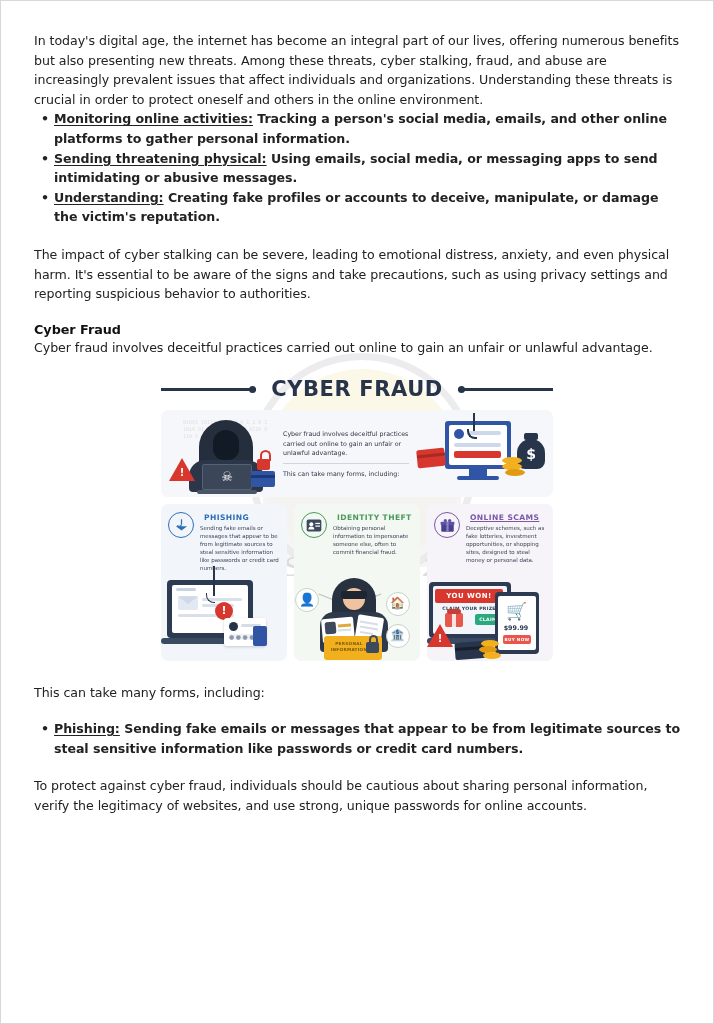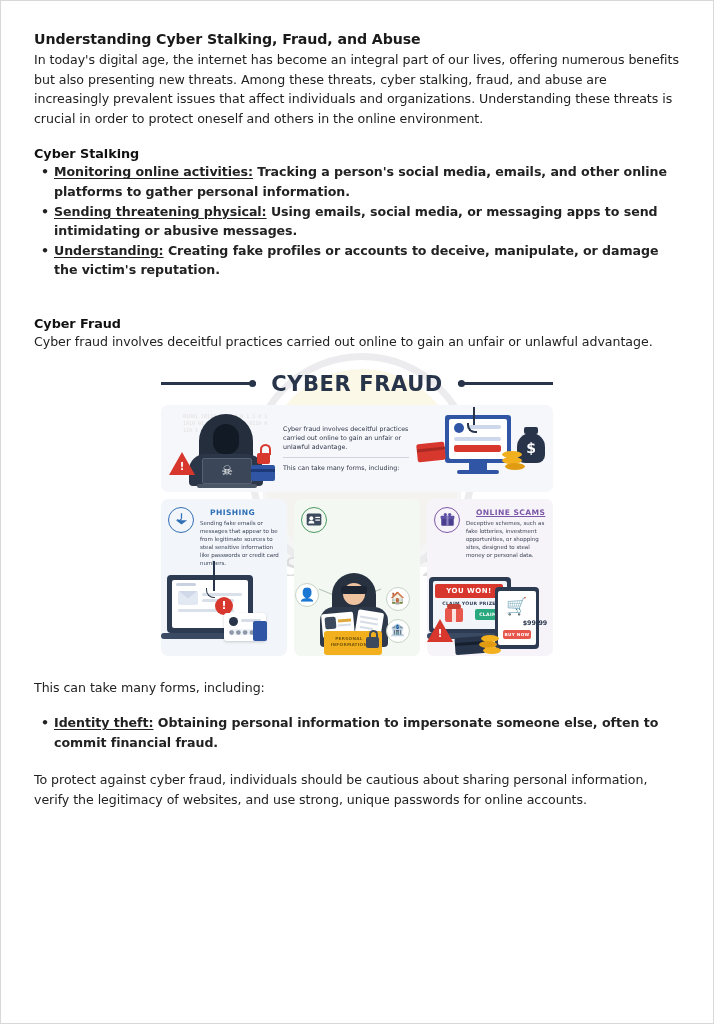--- a/index.html
+++ b/index.html
@@ -235,21 +235,21 @@
     flex-shrink: 0;
     background: transparent;
   }
   .phishing .ig-badge { color: #2f6fb5; }
   .identity .ig-badge { color: #4a9a5e; }
   .scams .ig-badge    { color: #7b58a8; }
   .ig-card-title {
     font-size: 7.6px;
     font-weight: bold;
     letter-spacing: 0.4px;
-    margin: 1px 0 2px 10px;
+    margin: 1px 0 2px 4px;
   }
   .phishing .ig-card-title { color: #2f6fb5; }
   .identity .ig-card-title { color: #4a9a5e; }
   .scams .ig-card-title    { color: #7b58a8; text-decoration: underline; }
   .ig-card-body {
     font-size: 5.5px;
     line-height: 8px;
     color: #3b4356;
     margin: 0;
   }
@@ -268,33 +268,32 @@
 
   <div class="watermark-layer">
     <div class="wm-circle-fill"></div>
     <div class="wm-band"></div>
     <div class="wm-circle-outer"></div>
     <div class="wm-text">Since 2022</div>
   </div>
 
   <div class="content">
 
-    <h1 class="doc-title">Understanding Cyber Stalking, Fraud, and Abuse</h1>
 
     <p class="body-text">In today's digital age, the internet has become an integral part of our lives, offering numerous benefits but also presenting new threats. Among these threats, cyber stalking, fraud, and abuse are increasingly prevalent issues that affect individuals and organizations. Understanding these threats is crucial in order to protect oneself and others in the online environment.</p>
 
-    <h2 class="section-heading">Cyber Stalking</h2>
 
     <ul class="bullets">
       <li><span class="term">Monitoring online activities:</span><span> Tracking a person's social media, emails, and other online platforms to gather personal information.</span></li>
       <li><span class="term">Sending threatening physical:</span><span> Using emails, social media, or messaging apps to send intimidating or abusive messages.</span></li>
       <li><span class="term">Understanding:</span><span> Creating fake profiles or accounts to deceive, manipulate, or damage the victim's reputation.</span></li>
     </ul>
 
     <div class="gap-md"></div>
+    <p class="body-text">The impact of cyber stalking can be severe, leading to emotional distress, anxiety, and even physical harm. It's essential to be aware of the signs and take precautions, such as using privacy settings and reporting suspicious behavior to authorities.</p>
 
     <h2 class="section-heading">Cyber Fraud</h2>
     <p class="body-text">Cyber fraud involves deceitful practices carried out online to gain an unfair or unlawful advantage.</p>
   </div>
 
   <div class="infographic">
 
     <div class="ig-header">
       <div class="ig-rule left"></div>
       <div class="ig-title">CYBER FRAUD</div>
@@ -394,20 +393,24 @@
         <div class="ig-card-head">
           <div class="ig-badge">
             <svg width="16" height="15" viewBox="0 0 24 20" aria-hidden="true">
               <rect x="1" y="1" width="22" height="18" rx="2.5" fill="#3d4a5e"></rect>
               <circle cx="8" cy="8" r="3" fill="#ffffff"></circle>
               <path d="M3.5 16 a4.5 4.5 0 0 1 9 0 z" fill="#ffffff"></path>
               <rect x="14" y="6" width="7" height="1.8" fill="#ffffff"></rect>
               <rect x="14" y="10" width="7" height="1.8" fill="#ffffff"></rect>
             </svg>
           </div>
+          <div style="flex:1;min-width:0;">
+            <div class="ig-card-title">IDENTITY THEFT</div>
+            <p class="ig-card-body">Obtaining personal information to impersonate someone else, often to commit financial fraud.</p>
+          </div>
         </div>
         <div class="ig-card-art">
           <div class="shape" style="left:24px;top:32px;width:24px;height:1px;background:#b6c3b6;transform:rotate(22deg);"></div>
           <div class="shape" style="left:64px;top:32px;width:24px;height:1px;background:#b6c3b6;transform:rotate(-22deg);"></div>
           <div class="shape" style="left:64px;top:52px;width:24px;height:1px;background:#b6c3b6;transform:rotate(22deg);"></div>
 
           <div class="shape" style="left:38px;top:12px;width:44px;height:46px;background:#27313f;border-radius:22px 22px 8px 8px;"></div>
           <div class="shape" style="left:49px;top:22px;width:22px;height:22px;background:#f0c3a0;border-radius:11px;"></div>
           <div class="shape" style="left:47px;top:25px;width:26px;height:8px;background:#1c2531;border-radius:3px;"></div>
           <div class="shape" style="left:26px;top:46px;width:68px;height:40px;background:#2e3a4b;border-radius:14px 14px 4px 4px;"></div>
@@ -464,21 +467,21 @@
           <div class="shape" style="left:18px;top:47px;width:18px;height:14px;background:#e8574c;border-radius:2px;"></div>
           <div class="shape" style="left:25px;top:47px;width:4px;height:14px;background:#fbe3e1;"></div>
           <div class="shape" style="left:20px;top:43px;width:14px;height:5px;background:#c63f35;border-radius:3px;"></div>
           <div class="shape" style="left:48px;top:48px;width:26px;height:11px;background:#2aa97e;border-radius:2px;"></div>
           <div class="shape" style="left:48px;top:49px;width:26px;text-align:center;color:#fff;font-size:4.6px;font-weight:bold;line-height:9px;letter-spacing:.3px;">CLAIM</div>
           <div class="shape" style="left:0px;top:72px;width:92px;height:6px;background:#3a4a63;border-radius:3px;"></div>
 
           <div class="shape" style="left:68px;top:26px;width:44px;height:62px;background:#2c3a52;border-radius:4px;"></div>
           <div class="shape" style="left:71px;top:30px;width:38px;height:54px;background:#ffffff;border-radius:2px;"></div>
           <div class="shape" style="left:71px;top:34px;width:38px;text-align:center;font-size:17px;color:#27344a;line-height:22px;">🛒</div>
-          <div class="shape" style="left:89px;top:58px;width:38px;text-align:center;font-size:6.4px;font-weight:bold;color:#27344a;line-height:9px;">$99.99</div>
+          <div class="shape" style="left:70px;top:58px;width:38px;text-align:center;font-size:6.4px;font-weight:bold;color:#27344a;line-height:9px;">$99.99</div>
           <div class="shape" style="left:76px;top:69px;width:28px;height:9px;background:#e8574c;border-radius:2px;"></div>
           <div class="shape" style="left:76px;top:70px;width:28px;text-align:center;color:#fff;font-size:4.2px;font-weight:bold;line-height:7px;letter-spacing:.3px;">BUY NOW</div>
 
           <div class="shape" style="left:0px;top:58px;width:0;height:0;border-left:13px solid transparent;border-right:13px solid transparent;border-bottom:23px solid #d8372e;"></div>
           <div class="shape" style="left:0px;top:66px;width:26px;text-align:center;color:#fff;font-size:10px;font-weight:bold;line-height:14px;">!</div>
           <div class="shape" style="left:28px;top:76px;width:30px;height:17px;background:#27344a;border-radius:2px;transform:rotate(-4deg);"></div>
           <div class="shape" style="left:28px;top:81px;width:30px;height:3px;background:#151f2e;transform:rotate(-4deg);"></div>
           <div class="shape" style="left:54px;top:74px;width:18px;height:7px;background:#f2b01e;border-radius:50%;"></div>
           <div class="shape" style="left:52px;top:80px;width:18px;height:7px;background:#e09b12;border-radius:50%;"></div>
           <div class="shape" style="left:56px;top:86px;width:18px;height:7px;background:#f2b01e;border-radius:50%;"></div>
@@ -487,20 +490,20 @@
     </div>
   </div>
 
   <div class="content" style="padding-top:22px;">
 
     <p class="body-text">This can take many forms, including:</p>
 
     <div class="gap-sm"></div>
 
     <ul class="bullets">
-      <li><span class="term">Identity theft:</span><span> Obtaining personal information to impersonate someone else, often to commit financial fraud.</span></li>
+      <li><span class="term">Phishing:</span><span> Sending fake emails or messages that appear to be from legitimate sources to steal sensitive information like passwords or credit card numbers.</span></li>
     </ul>
 
     <div class="gap-md"></div>
     <p class="body-text">To protect against cyber fraud, individuals should be cautious about sharing personal information, verify the legitimacy of websites, and use strong, unique passwords for online accounts.</p>
 
   </div>
 </div>
 
 </body></html>

